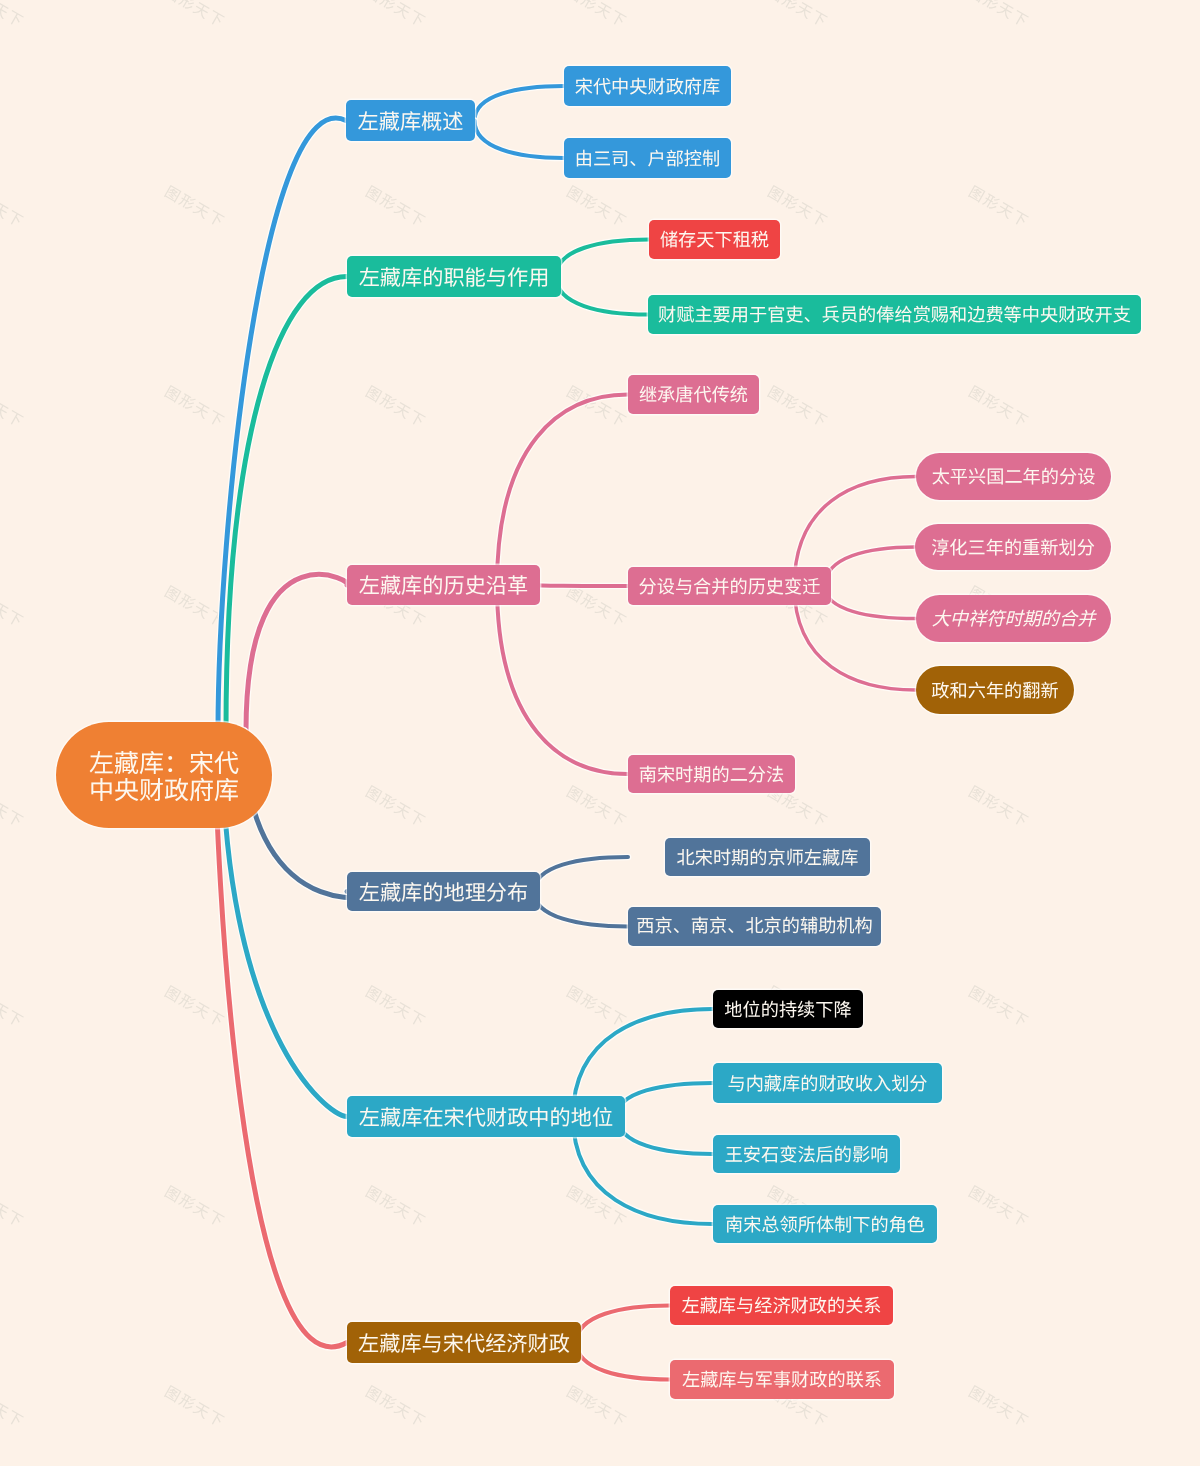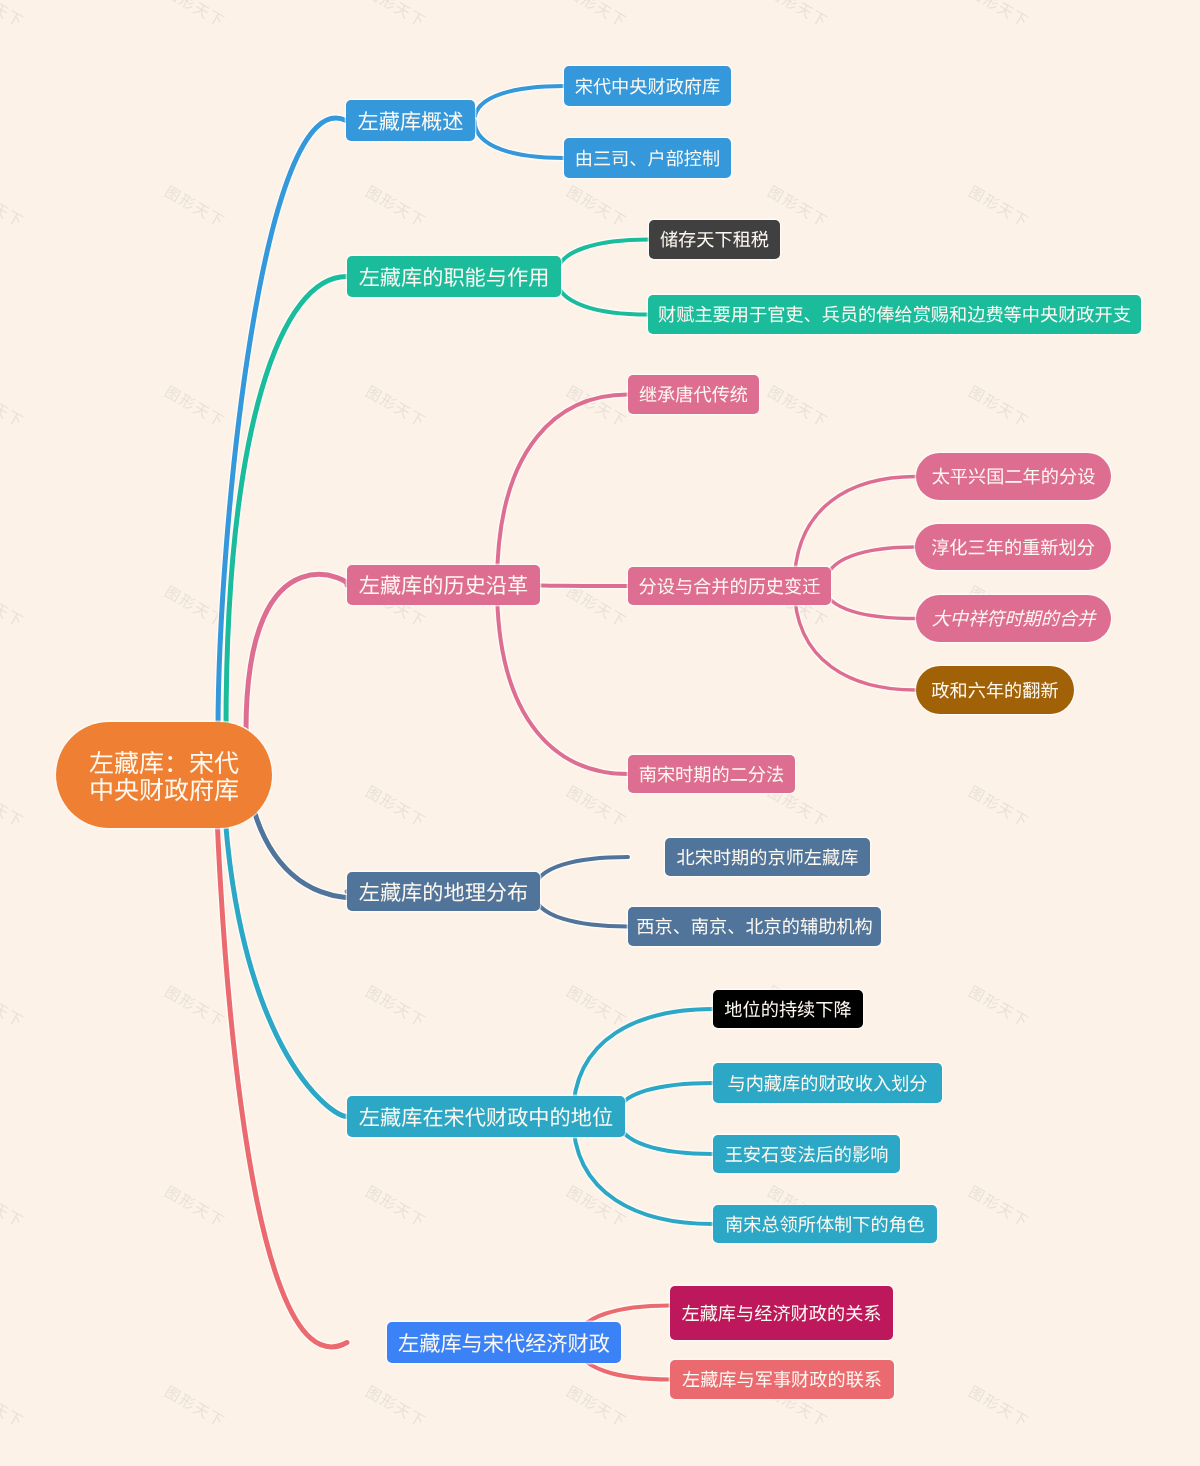--- a/index.html
+++ b/index.html
@@ -136,21 +136,21 @@
       </div>
       <div class="node" style="left: 564px; top: 66px; width: 167px; height: 40px; background: rgb(52, 152, 219); border-radius: 5px; font-size: 18.2px;">
         <span>宋代中央财政府库</span>
       </div>
       <div class="node" style="left: 564px; top: 138px; width: 167px; height: 40px; background: rgb(52, 152, 219); border-radius: 5px; font-size: 18.2px;">
         <span>由三司、户部控制</span>
       </div>
       <div class="node" style="left: 347px; top: 256px; width: 214px; height: 41px; background: rgb(26, 188, 156); border-radius: 5px; font-size: 21.2px;">
         <span>左藏库的职能与作用</span>
       </div>
-      <div class="node" style="left: 649px; top: 220px; width: 131px; height: 39px; background: #404040; border-radius: 5px; font-size: 18.2px;">
+      <div class="node" style="left: 649px; top: 220px; width: 131px; height: 39px; background: #ef4444; border-radius: 5px; font-size: 18.2px;">
         <span>储存天下租税</span>
       </div>
       <div class="node" style="left: 648px; top: 295px; width: 493px; height: 39px; background: rgb(26, 188, 156); border-radius: 5px; font-size: 18.2px;">
         <span>财赋主要用于官吏、兵员的俸给赏赐和边费等中央财政开支</span>
       </div>
       <div class="node" style="left: 347px; top: 565px; width: 193px; height: 40px; background: rgb(221, 110, 146); border-radius: 5px; font-size: 21.2px;">
         <span>左藏库的历史沿革</span>
       </div>
       <div class="node" style="left: 628px; top: 375px; width: 131px; height: 39px; background: rgb(221, 110, 146); border-radius: 5px; font-size: 18.2px;">
         <span>继承唐代传统</span>
@@ -172,41 +172,41 @@
       </div>
       <div class="node" style="left: 628px; top: 755px; width: 167px; height: 38px; background: rgb(221, 110, 146); border-radius: 5px; font-size: 18.2px;">
         <span>南宋时期的二分法</span>
       </div>
       <div class="node" style="left: 347px; top: 872px; width: 193px; height: 39px; background: rgb(81, 116, 154); border-radius: 5px; font-size: 21.2px;">
         <span>左藏库的地理分布</span>
       </div>
       <div class="node" style="left: 628px; top: 838px; width: 205px; height: 38px; background: rgb(81, 116, 154); border-radius: 5px; font-size: 18.2px; margin-left: 37px;">
         <span>北宋时期的京师左藏库</span>
       </div>
-      <div class="node" style="left: 628px; top: 907px; width: 253px; height: 39px; background: rgb(81, 116, 154); border-radius: 5px; font-size: 18.2px;">
+      <div class="node" style="left: 628px; top: 907px; width: 253px; height: 39px; background: rgb(81, 116, 154); border-radius: 5px; font-size: 18.2px; font-family: Liberation Mono, monospace;">
         <span>西京、南京、北京的辅助机构</span>
       </div>
       <div class="node" style="left: 347px; top: 1096px; width: 278px; height: 41px; background: rgb(44, 168, 198); border-radius: 5px; font-size: 21.2px;">
         <span>左藏库在宋代财政中的地位</span>
       </div>
       <div class="node" style="left: 713px; top: 990px; width: 150px; height: 38px; background: #000000; border-radius: 5px; font-size: 18.2px;">
         <span>地位的持续下降</span>
       </div>
       <div class="node" style="left: 713px; top: 1063px; width: 229px; height: 40px; background: rgb(44, 168, 198); border-radius: 5px; font-size: 18.2px;">
         <span>与内藏库的财政收入划分</span>
       </div>
       <div class="node" style="left: 713px; top: 1135px; width: 187px; height: 38px; background: rgb(44, 168, 198); border-radius: 5px; font-size: 18.2px;">
         <span>王安石变法后的影响</span>
       </div>
       <div class="node" style="left: 713px; top: 1205px; width: 224px; height: 38px; background: rgb(44, 168, 198); border-radius: 5px; font-size: 18.2px;">
         <span>南宋总领所体制下的角色</span>
       </div>
-      <div class="node" style="left: 347px; top: 1322px; width: 234px; height: 41px; background: #3b82f6; border-radius: 5px; font-size: 21.2px; margin-left: 40px;">
+      <div class="node" style="left: 347px; top: 1322px; width: 234px; height: 41px; background: #a16207; border-radius: 5px; font-size: 21.2px;">
         <span>左藏库与宋代经济财政</span>
       </div>
-      <div class="node" style="left: 670px; top: 1286px; width: 223px; height: 54px; background: #be185d; border-radius: 5px; font-size: 18.2px;">
+      <div class="node" style="left: 670px; top: 1286px; width: 223px; height: 39px; background: #ef4444; border-radius: 5px; font-size: 18.2px;">
         <span>左藏库与经济财政的关系</span>
       </div>
       <div class="node" style="left: 670px; top: 1360px; width: 224px; height: 39px; background: rgb(235, 106, 112); border-radius: 5px; font-size: 18.2px;">
         <span>左藏库与军事财政的联系</span>
       </div>
     </div>
 </div>
 
 </body></html>

